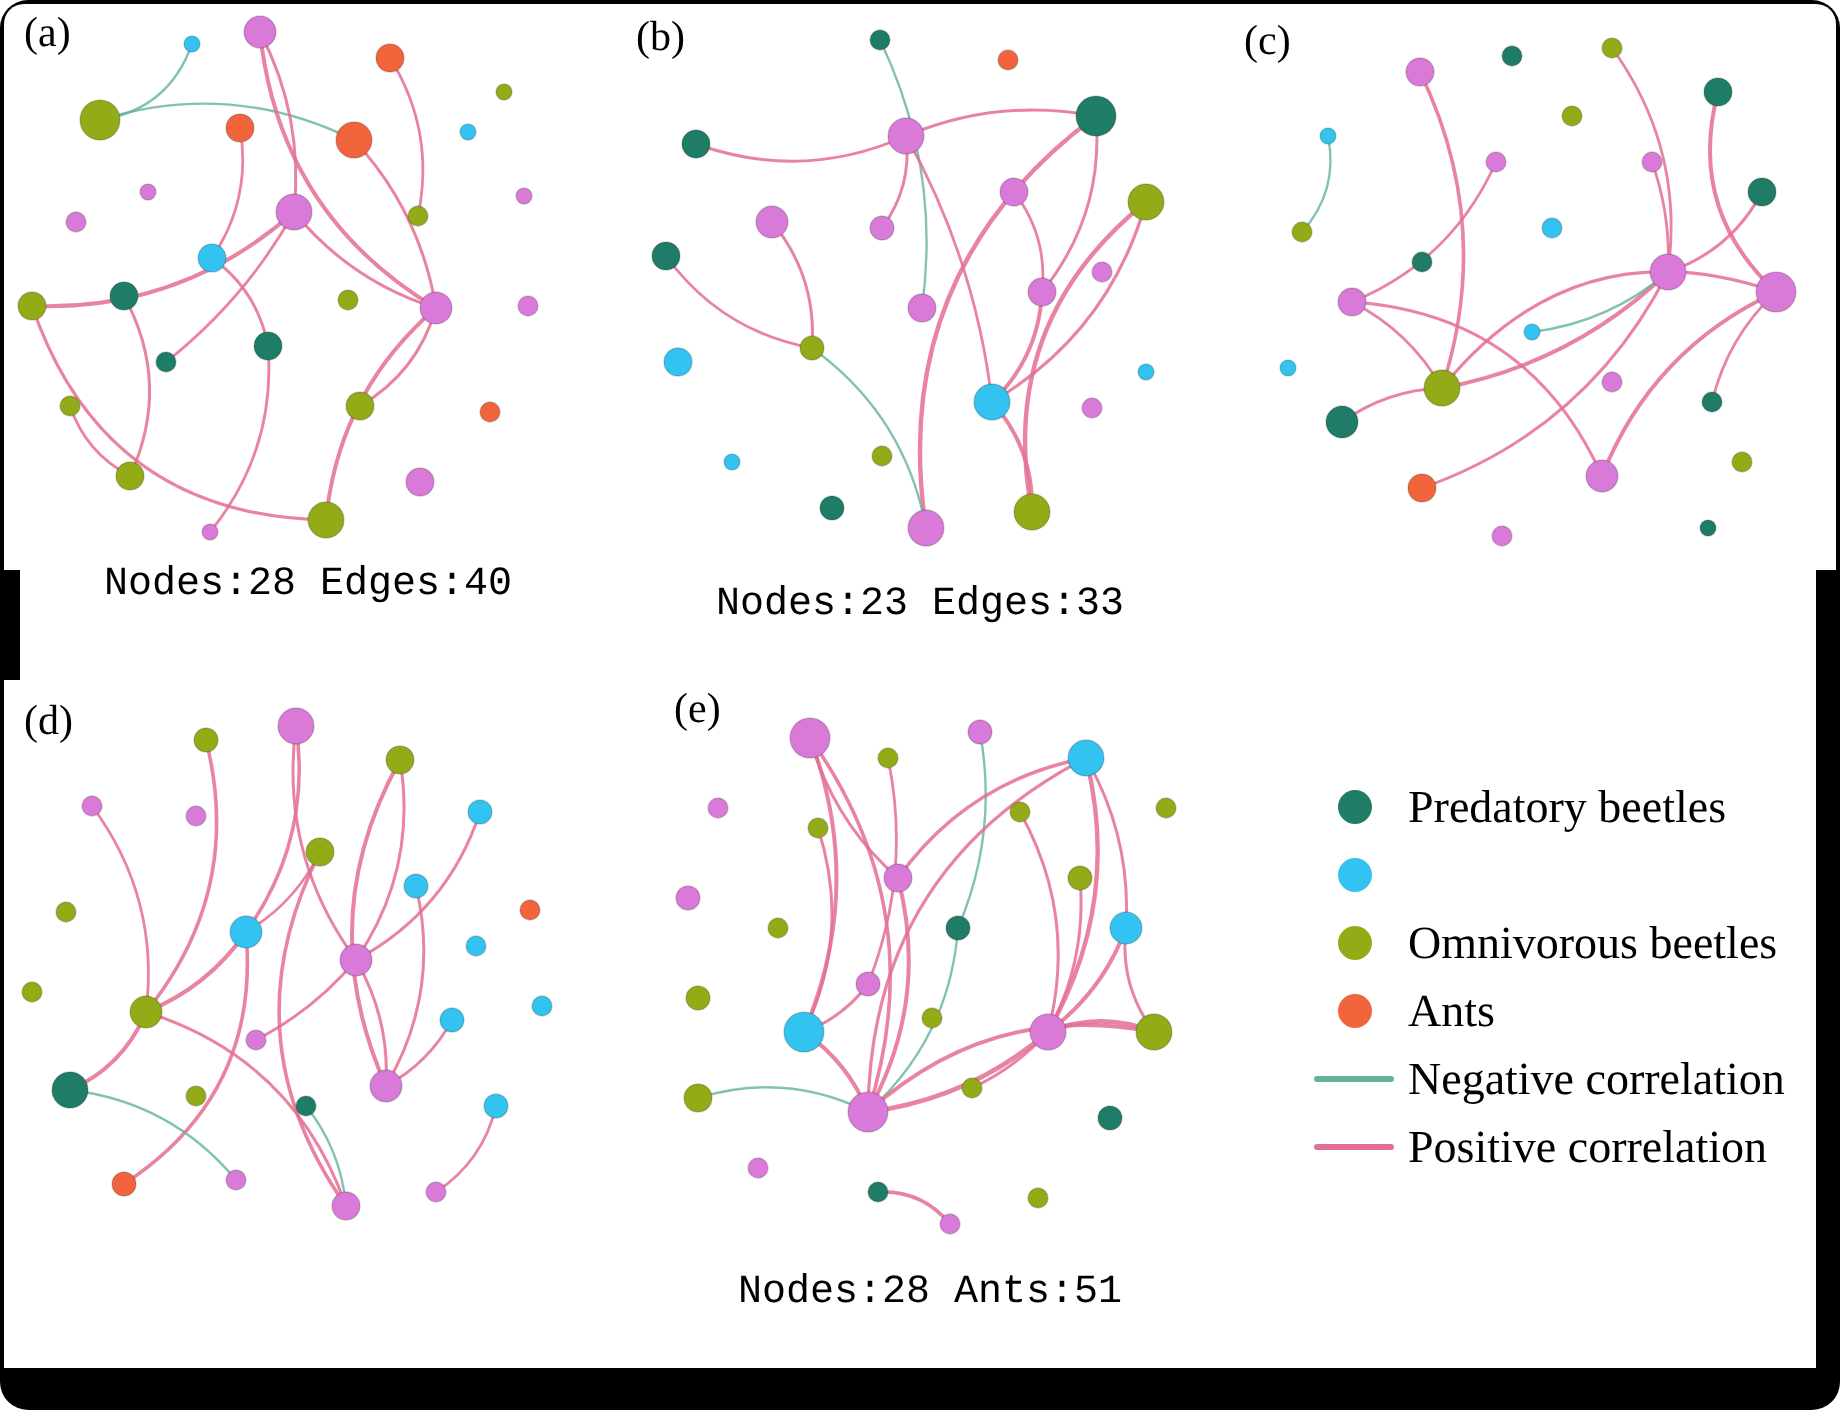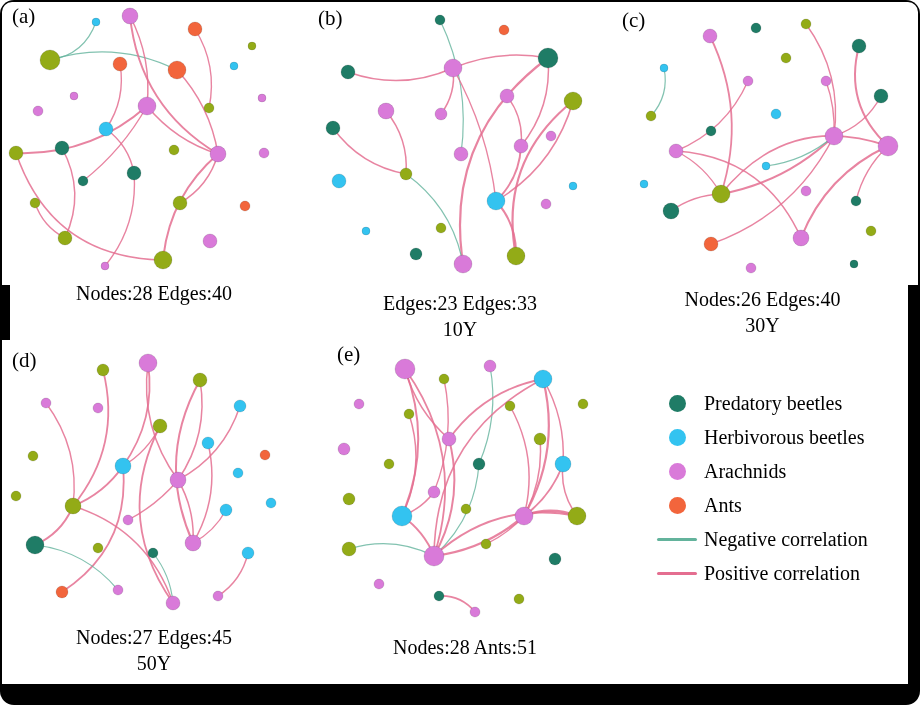--- a/index.html
+++ b/index.html
@@ -8,30 +8,30 @@
     border-radius:14px;overflow:hidden;
     font-family:"Liberation Serif", serif;color:#000;
   }
   .wseg{position:absolute;background:#fff;}
   #wa{left:2px;top:2px;width:916px;height:283px;border-radius:10px 10px 0 0;}
   #wb{left:10px;top:285px;width:898px;height:55px;}
   #wc{left:2px;top:340px;width:906px;height:344px;}
   .panel{position:absolute;}
   .plabel{position:absolute;font-size:21px;line-height:1;z-index:3;}
   .net{display:block;position:relative;z-index:2;}
-  .caption{text-align:center;font-size:20px;line-height:26px;position:relative;z-index:3;}
+  .caption{text-align:center;font-size:20px;line-height:26px;position:relative;z-index:3;font-family:Liberation Mono, monospace;}
   .legend{
     position:absolute;left:656px;top:392px;width:256px;
     display:flex;flex-direction:column;gap:11px;z-index:3;
   }
   .legend-row{display:flex;align-items:center;height:23px;}
   .legend-swatch{width:42px;display:flex;align-items:center;justify-content:center;flex:0 0 auto;}
   .legend-dot{width:17px;height:17px;border-radius:50%;}
   .legend-line{width:40px;height:2.5px;border-radius:2px;}
-  .legend-label{font-size:20px;margin-left:6px;white-space:nowrap;text-align:center;}
+  .legend-label{font-size:23px;margin-left:6px;white-space:nowrap;text-align:center;}
 </style>
 </head>
 <body>
 
 <div class="figure">
   <div class="wseg" id="wa"></div>
   <div class="wseg" id="wb"></div>
   <div class="wseg" id="wc"></div>
 
   <div class="panel" style="left:6px;top:4px;width:296px;">
@@ -124,22 +124,21 @@
         <circle cx="186" cy="197" r="9" fill="#33c3f0" stroke="rgba(0,0,0,0.18)" stroke-width="0.7"></circle>
         <circle cx="263" cy="182" r="4" fill="#33c3f0" stroke="rgba(0,0,0,0.18)" stroke-width="0.7"></circle>
         <circle cx="236" cy="200" r="5" fill="#d97ad9" stroke="rgba(0,0,0,0.18)" stroke-width="0.7"></circle>
         <circle cx="56" cy="227" r="4" fill="#33c3f0" stroke="rgba(0,0,0,0.18)" stroke-width="0.7"></circle>
         <circle cx="106" cy="250" r="6" fill="#1f7c66" stroke="rgba(0,0,0,0.18)" stroke-width="0.7"></circle>
         <circle cx="153" cy="260" r="9" fill="#d97ad9" stroke="rgba(0,0,0,0.18)" stroke-width="0.7"></circle>
         <circle cx="206" cy="252" r="9" fill="#93ab17" stroke="rgba(0,0,0,0.18)" stroke-width="0.7"></circle>
         <circle cx="131" cy="224" r="5" fill="#93ab17" stroke="rgba(0,0,0,0.18)" stroke-width="0.7"></circle>
       </svg>
     <div class="caption">
-      <div>Edges:23 Edges:33</div>
-      <div>10Y</div>
+      <div>Nodes:23 Edges:33</div>
     </div>
   </div>
 
   <div class="panel" style="left:615px;top:4px;width:295px;">
     <div class="plabel" style="left:7px;top:6px;">(c)</div>
     <svg class="net" viewBox="0 0 295 282" width="295" height="282">
         <path d="M49 64 Q54.5 91.25 36 112" fill="none" stroke="#63b39c" stroke-width="1.2" stroke-linecap="round" opacity="0.8"></path>
         <path d="M95 32 Q132.1 108.8 106 190" fill="none" stroke="#e46e90" stroke-width="1.8" stroke-linecap="round" opacity="0.85"></path>
         <path d="M244 42 Q228.5 100.7 273 142" fill="none" stroke="#e46e90" stroke-width="2" stroke-linecap="round" opacity="0.85"></path>
         <path d="M219 132 Q171.2 177.95 106 190" fill="none" stroke="#e46e90" stroke-width="2" stroke-linecap="round" opacity="0.85"></path>
@@ -175,24 +174,20 @@
         <circle cx="241" cy="197" r="5" fill="#1f7c66" stroke="rgba(0,0,0,0.18)" stroke-width="0.7"></circle>
         <circle cx="96" cy="240" r="7" fill="#f2653c" stroke="rgba(0,0,0,0.18)" stroke-width="0.7"></circle>
         <circle cx="186" cy="234" r="8" fill="#d97ad9" stroke="rgba(0,0,0,0.18)" stroke-width="0.7"></circle>
         <circle cx="136" cy="264" r="5" fill="#d97ad9" stroke="rgba(0,0,0,0.18)" stroke-width="0.7"></circle>
         <circle cx="239" cy="260" r="4" fill="#1f7c66" stroke="rgba(0,0,0,0.18)" stroke-width="0.7"></circle>
         <circle cx="29" cy="180" r="4" fill="#33c3f0" stroke="rgba(0,0,0,0.18)" stroke-width="0.7"></circle>
         <circle cx="211" cy="77" r="5" fill="#d97ad9" stroke="rgba(0,0,0,0.18)" stroke-width="0.7"></circle>
         <circle cx="171" cy="54" r="5" fill="#93ab17" stroke="rgba(0,0,0,0.18)" stroke-width="0.7"></circle>
         <circle cx="256" cy="227" r="5" fill="#93ab17" stroke="rgba(0,0,0,0.18)" stroke-width="0.7"></circle>
       </svg>
-    <div class="caption">
-      <div>Nodes:26 Edges:40</div>
-      <div>30Y</div>
-    </div>
   </div>
 
   <div class="panel" style="left:6px;top:346px;width:296px;">
     <div class="plabel" style="left:6px;top:4px;">(d)</div>
     <svg class="net" viewBox="0 0 296 278" width="296" height="278">
         <path d="M142 17 Q150.1 73.5 117 120" fill="none" stroke="#e46e90" stroke-width="1.8" stroke-linecap="round" opacity="0.85"></path>
         <path d="M142 17 Q133.6 81.5 172 134" fill="none" stroke="#e46e90" stroke-width="1.5" stroke-linecap="round" opacity="0.85"></path>
         <path d="M97 24 Q116 99.5 67 160" fill="none" stroke="#e46e90" stroke-width="1.8" stroke-linecap="round" opacity="0.85"></path>
         <path d="M194 34 Q203 88.4 172 134" fill="none" stroke="#e46e90" stroke-width="1.5" stroke-linecap="round" opacity="0.85"></path>
         <path d="M194 34 Q149.75 113.75 187 197" fill="none" stroke="#e46e90" stroke-width="2" stroke-linecap="round" opacity="0.85"></path>
@@ -232,24 +227,20 @@
         <circle cx="29" cy="199" r="9" fill="#1f7c66" stroke="rgba(0,0,0,0.18)" stroke-width="0.7"></circle>
         <circle cx="92" cy="202" r="5" fill="#93ab17" stroke="rgba(0,0,0,0.18)" stroke-width="0.7"></circle>
         <circle cx="147" cy="207" r="5" fill="#1f7c66" stroke="rgba(0,0,0,0.18)" stroke-width="0.7"></circle>
         <circle cx="187" cy="197" r="8" fill="#d97ad9" stroke="rgba(0,0,0,0.18)" stroke-width="0.7"></circle>
         <circle cx="242" cy="207" r="6" fill="#33c3f0" stroke="rgba(0,0,0,0.18)" stroke-width="0.7"></circle>
         <circle cx="56" cy="246" r="6" fill="#f2653c" stroke="rgba(0,0,0,0.18)" stroke-width="0.7"></circle>
         <circle cx="112" cy="244" r="5" fill="#d97ad9" stroke="rgba(0,0,0,0.18)" stroke-width="0.7"></circle>
         <circle cx="167" cy="257" r="7" fill="#d97ad9" stroke="rgba(0,0,0,0.18)" stroke-width="0.7"></circle>
         <circle cx="212" cy="250" r="5" fill="#d97ad9" stroke="rgba(0,0,0,0.18)" stroke-width="0.7"></circle>
       </svg>
-    <div class="caption">
-      <div>Nodes:27 Edges:45</div>
-      <div>50Y</div>
-    </div>
   </div>
 
   <div class="panel" style="left:313px;top:342px;width:304px;">
     <div class="plabel" style="left:24px;top:2px;">(e)</div>
     <svg class="net" viewBox="0 0 304 292" width="304" height="292">
         <path d="M92 27 Q119.9 101.1 89 174" fill="none" stroke="#e46e90" stroke-width="2" stroke-linecap="round" opacity="0.85"></path>
         <path d="M92 27 Q153.25 113.25 121 214" fill="none" stroke="#e46e90" stroke-width="1.8" stroke-linecap="round" opacity="0.85"></path>
         <path d="M92 27 Q103.5 68.6 136 97" fill="none" stroke="#e46e90" stroke-width="1.5" stroke-linecap="round" opacity="0.85"></path>
         <path d="M177 24 Q186.2 74.65 166 122" fill="none" stroke="#63b39c" stroke-width="1.2" stroke-linecap="round" opacity="0.8"></path>
         <path d="M230 37 Q247.9 109.3 211 174" fill="none" stroke="#e46e90" stroke-width="2.2" stroke-linecap="round" opacity="0.85"></path>
@@ -310,27 +301,26 @@
       <div class="legend-row">
         <span class="legend-swatch">
           <span class="legend-dot" style="background: rgb(31, 124, 102);"></span>
         </span>
         <span class="legend-label">Predatory beetles</span>
       </div>
       <div class="legend-row">
         <span class="legend-swatch">
           <span class="legend-dot" style="background: rgb(51, 195, 240);"></span>
         </span>
-        <span class="legend-label">Herbivorous beetles</span>
-      </div>
-      <div class="legend-row">
-        <span class="legend-swatch">
-          <span class="legend-dot" style="background: rgb(217, 122, 217);"></span>
-        </span>
-        <span class="legend-label">Arachnids</span>
+      </div>
+      <div class="legend-row">
+        <span class="legend-swatch">
+          <span class="legend-dot" style="background: rgb(147, 171, 23);"></span>
+        </span>
+        <span class="legend-label">Omnivorous beetles</span>
       </div>
       <div class="legend-row">
         <span class="legend-swatch">
           <span class="legend-dot" style="background: rgb(242, 101, 60);"></span>
         </span>
         <span class="legend-label">Ants</span>
       </div>
       <div class="legend-row">
         <span class="legend-swatch">
           <span class="legend-line" style="background: rgb(99, 179, 156);"></span>

